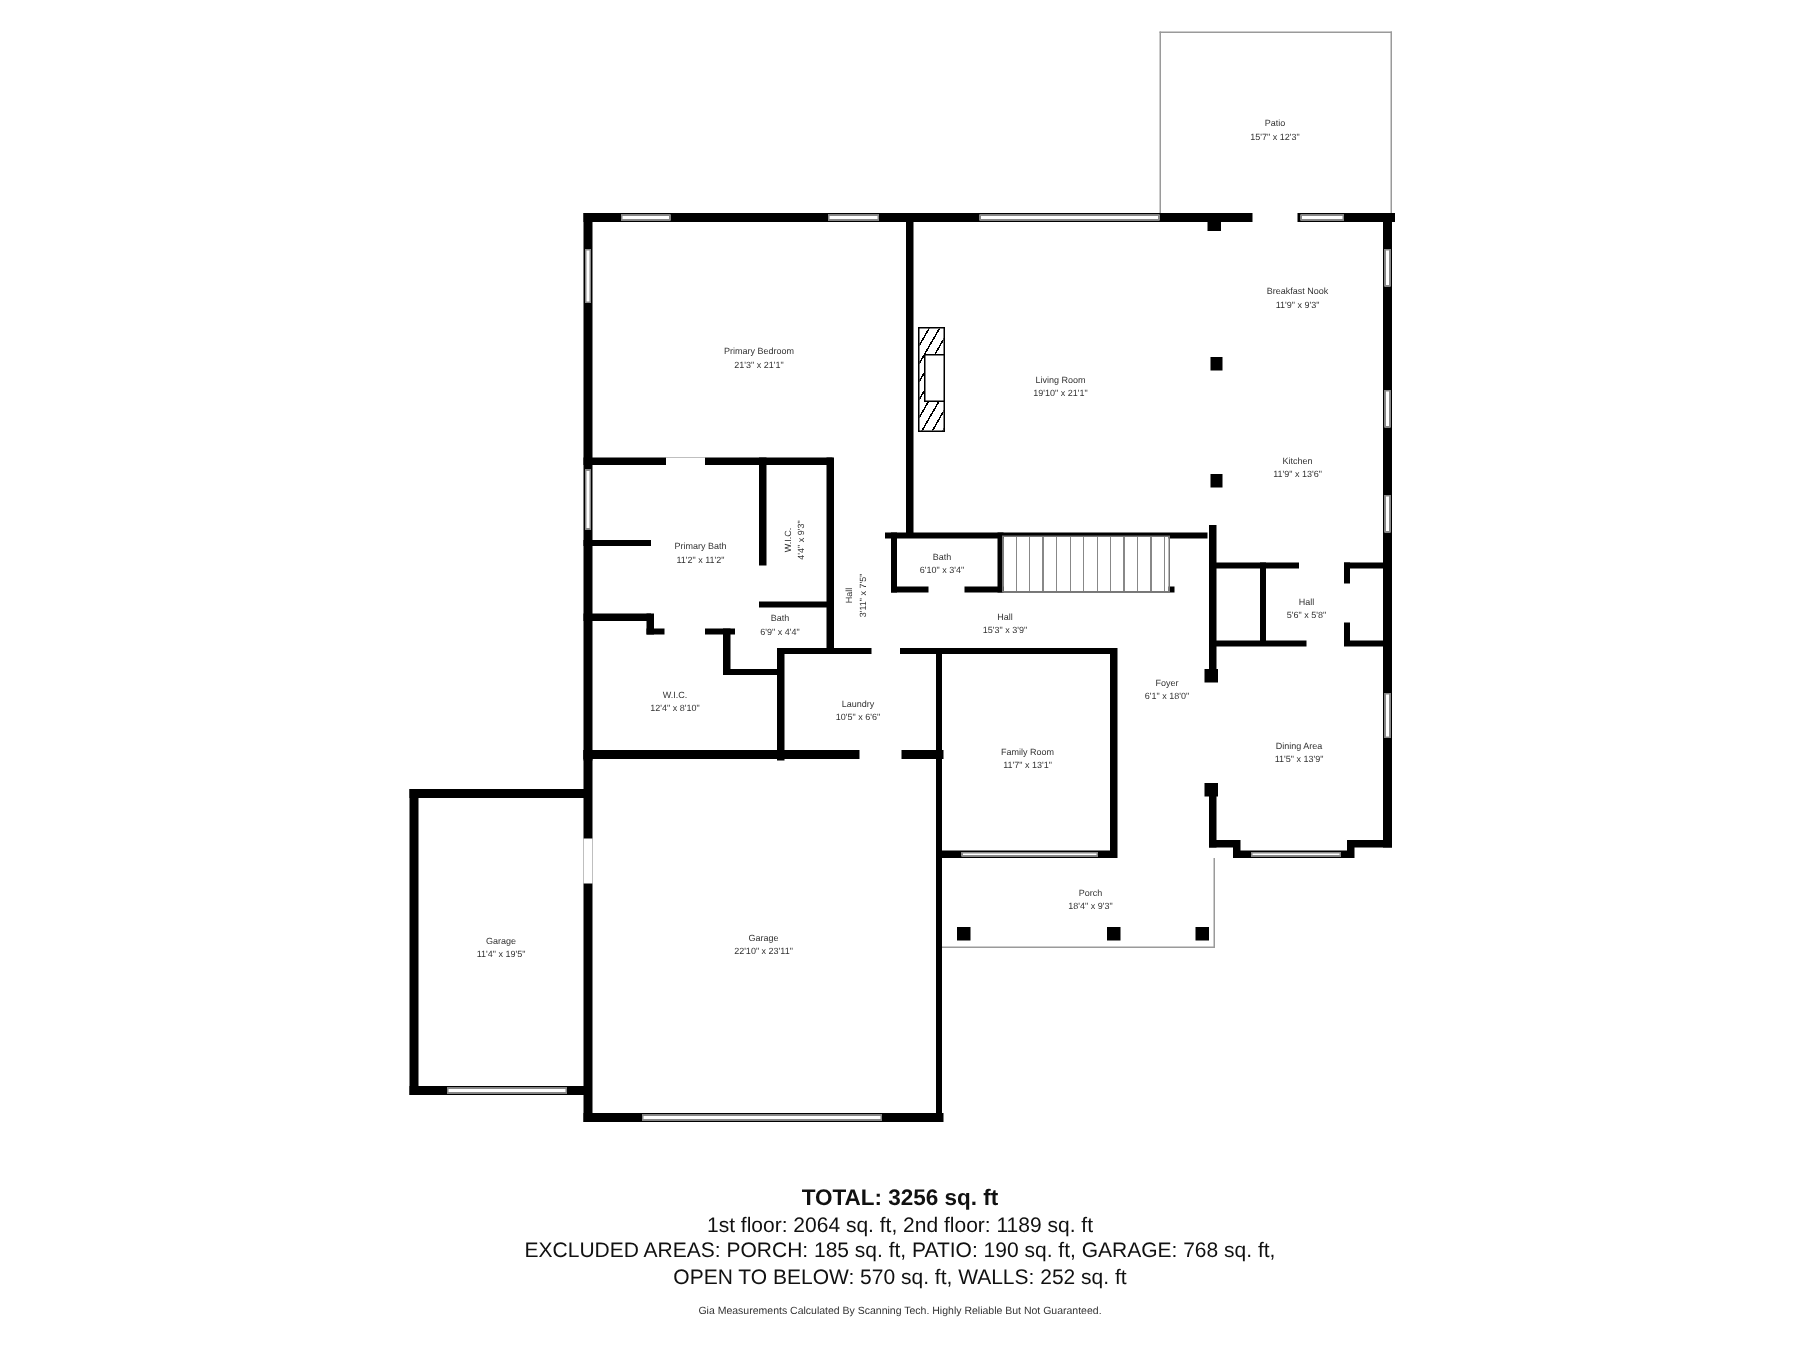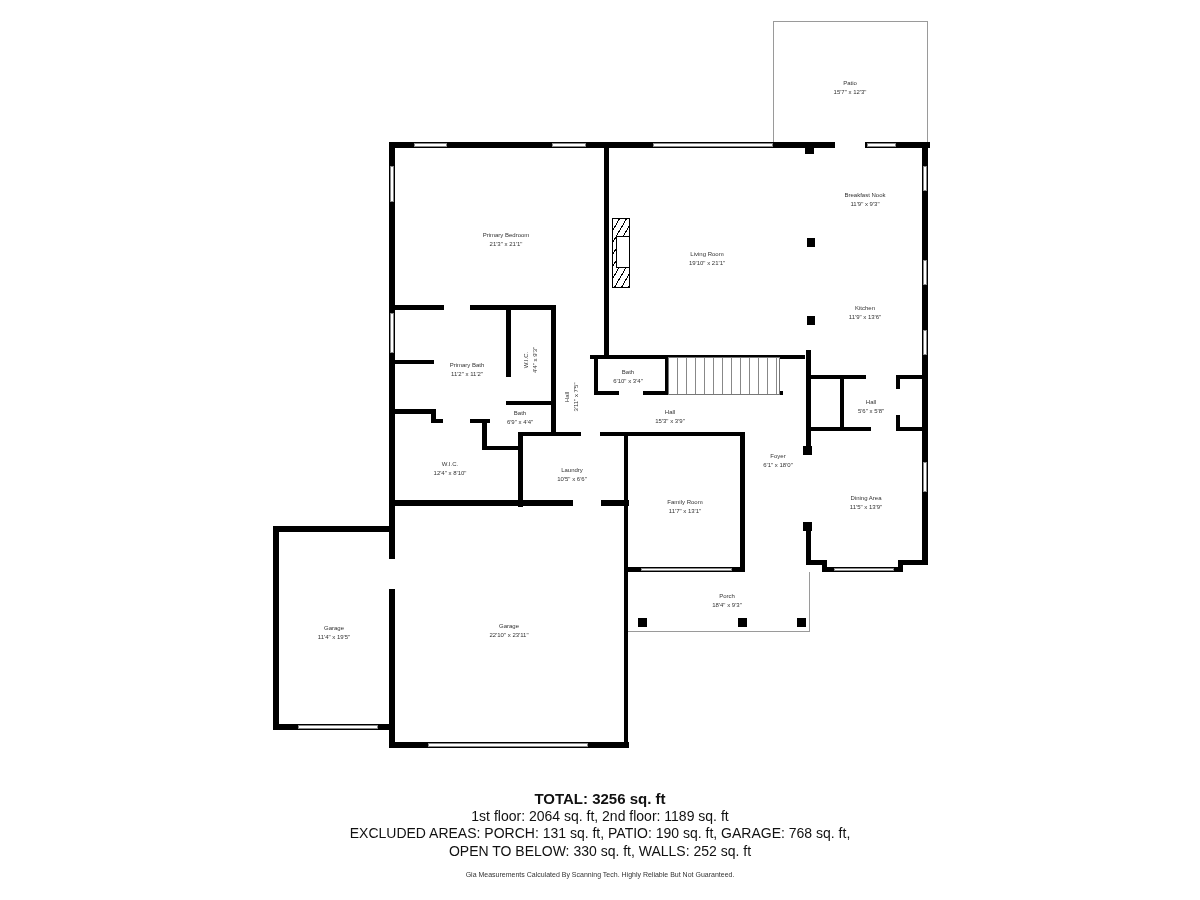--- a/index.html
+++ b/index.html
@@ -201,15 +201,15 @@
       <span class="d">11'4" x 19'5"</span>
     </div>
   <div class="room" style="left:509px;top:631px;">
       <span class="n">Garage</span>
       <span class="d">22'10" x 23'11"</span>
     </div>
 </div>
 
 <div class="summary s-total">TOTAL: 3256 sq. ft</div>
 <div class="summary s-line s1">1st floor: 2064 sq. ft, 2nd floor: 1189 sq. ft</div>
-<div class="summary s-line s2">EXCLUDED AREAS: PORCH: 131 sq. ft, PATIO: 190 sq. ft, GARAGE: 768 sq. ft,</div>
-<div class="summary s-line s3">OPEN TO BELOW: 330 sq. ft, WALLS: 252 sq. ft</div>
+<div class="summary s-line s2">EXCLUDED AREAS: PORCH: 185 sq. ft, PATIO: 190 sq. ft, GARAGE: 768 sq. ft,</div>
+<div class="summary s-line s3">OPEN TO BELOW: 570 sq. ft, WALLS: 252 sq. ft</div>
 <div class="summary disclaimer">Gia Measurements Calculated By Scanning Tech. Highly Reliable But Not Guaranteed.</div>
 
 </body></html>

